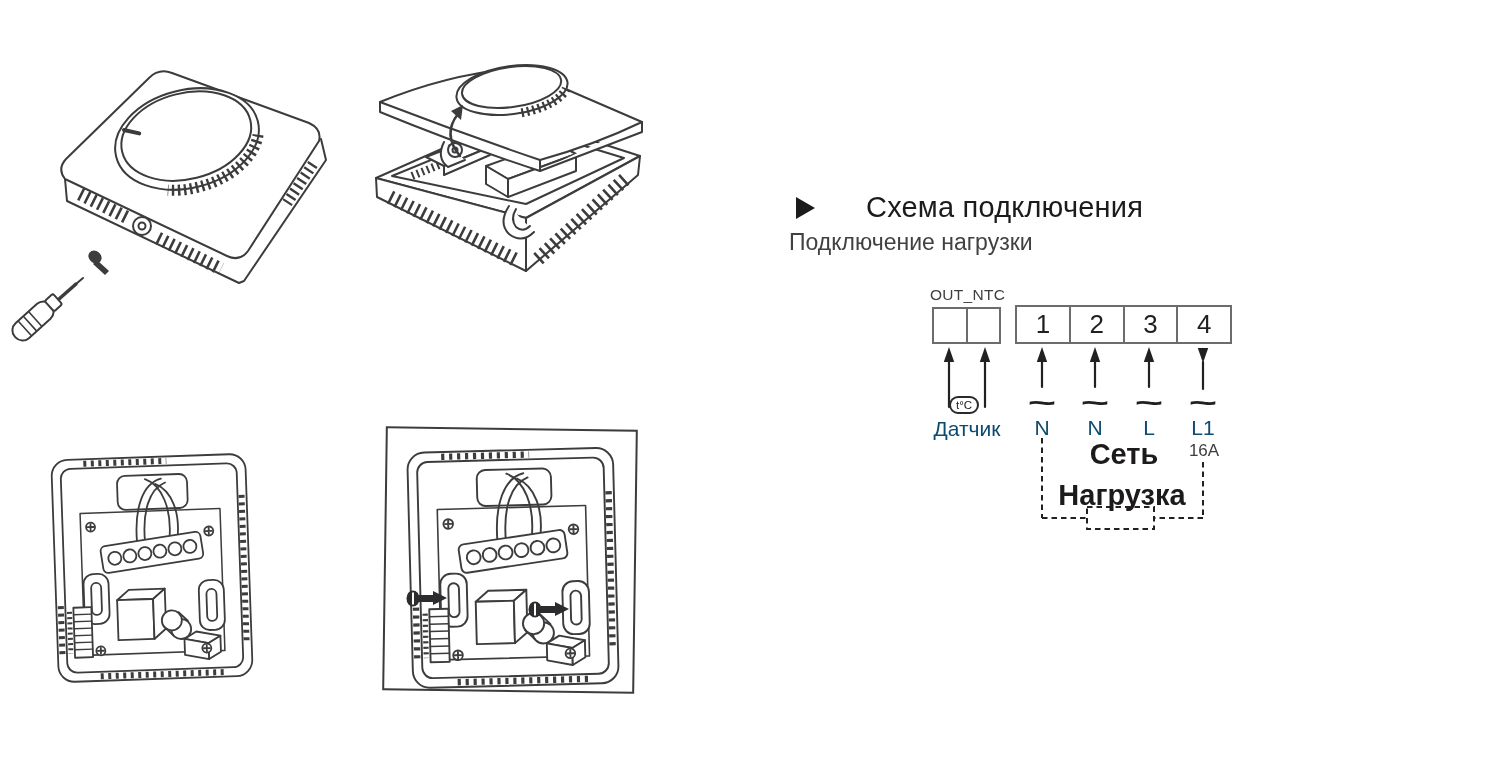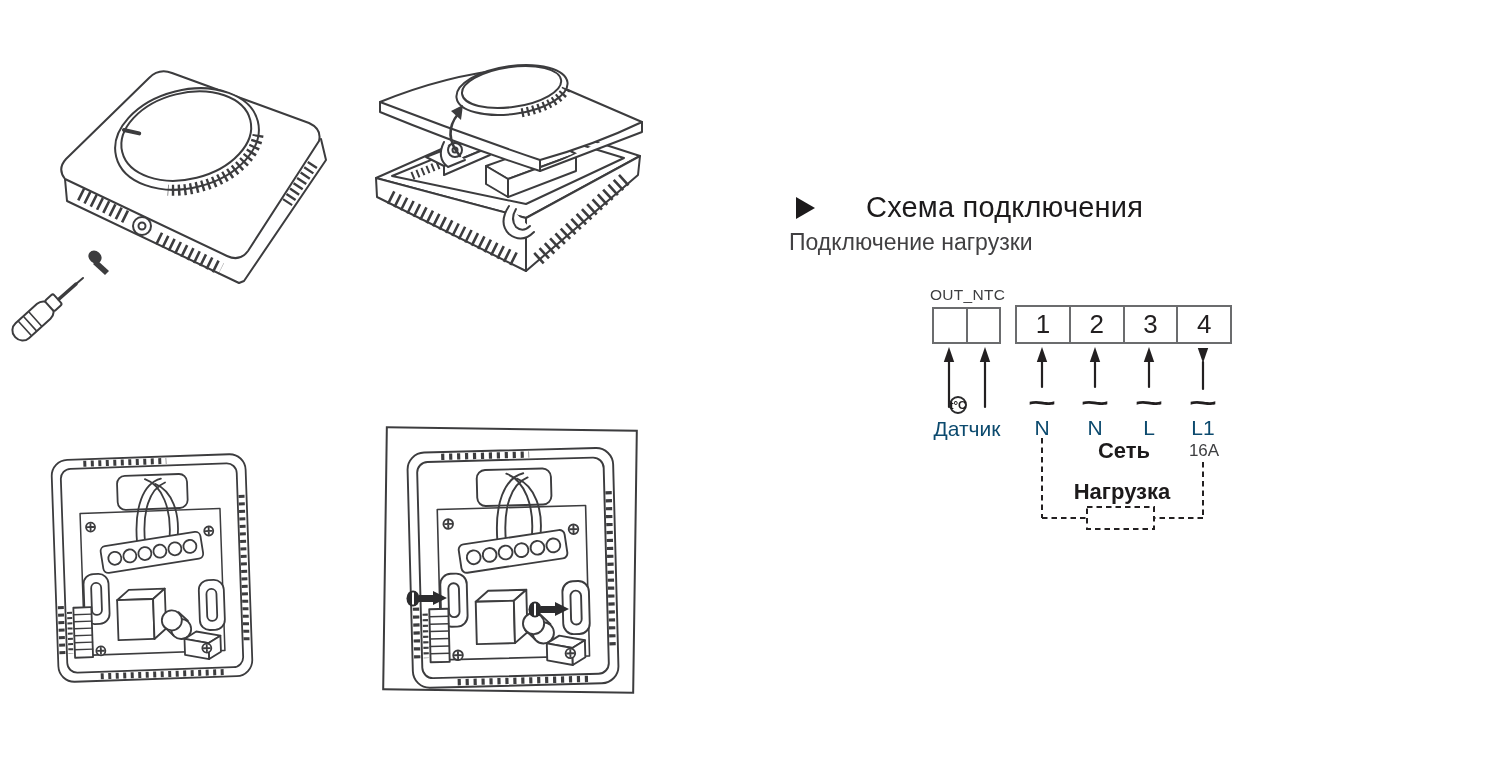--- a/index.html
+++ b/index.html
@@ -16,27 +16,27 @@
   .wire-art{position:absolute;left:0;top:0;}
   .outlabel{position:absolute;left:10px;top:1px;font-size:15.5px;color:#3d3e40;letter-spacing:.3px;}
   .tbox{position:absolute;border:2px solid #6b6c6e;background:#fff;display:flex;box-sizing:border-box;}
   .outbox{left:12px;top:22px;width:69px;height:37px;}
   .termblock{left:95px;top:20px;width:217px;height:39px;}
   .tbox .cell{flex:1;display:flex;align-items:center;justify-content:center;}
   .tbox .cell + .cell{border-left:2px solid #6b6c6e;}
   .termblock .cell{font-size:26px;color:#221f20;}
   .lab{position:absolute;transform:translateX(-50%);white-space:nowrap;}
   .wl{font-size:21px;color:#0c4a6e;}
-  .boldlab{font-size:22px;font-weight:bold;color:#1c1a1b;}
+  .boldlab{font-size:29px;font-weight:bold;color:#1c1a1b;}
   .amp{font-size:17px;color:#3d3e40;}
   .tilde{position:absolute;transform:translateX(-50%) scaleX(1.8);font-size:27px;line-height:26px;
          font-weight:bold;color:#221f20;}
-  .sensor-chip{position:absolute;left:29px;top:111px;width:18px;height:18px;box-sizing:border-box;
+  .sensor-chip{position:absolute;left:29px;top:111px;width:30px;height:18px;box-sizing:border-box;
          border:2px solid #2a2a2c;border-radius:10px;background:#fff;display:flex;align-items:center;
-         justify-content:center;font-size:11.5px;font-weight:bold;color:#1c1a1b;}
+         justify-content:center;font-size:11.5px;font-weight:normal;color:#1c1a1b;}
   svg{display:block;}
 </style>
 </head>
 <body>
 
 <svg class="abs" style="left:8px;top:45px" width="332" height="315" viewBox="0 0 332 315">
   <g stroke="#3c3c3e" stroke-width="2" fill="none" stroke-linejoin="round" stroke-linecap="round">
     <path d="M57,134 L59,156 L231,238 L236,236 L318,115 L313,94" fill="#ffffff"></path>
     <path d="M57,134 Q49,124 58,114 L141,33 Q151,23 164,28 L301,78 Q314,84 311,96 L240,206 Q232,217 219,211 Z" fill="#ffffff"></path>
     <path d="M72,149 L122,174" stroke-width="13" stroke-dasharray="2.6 4.4" stroke-linecap="butt"></path>

